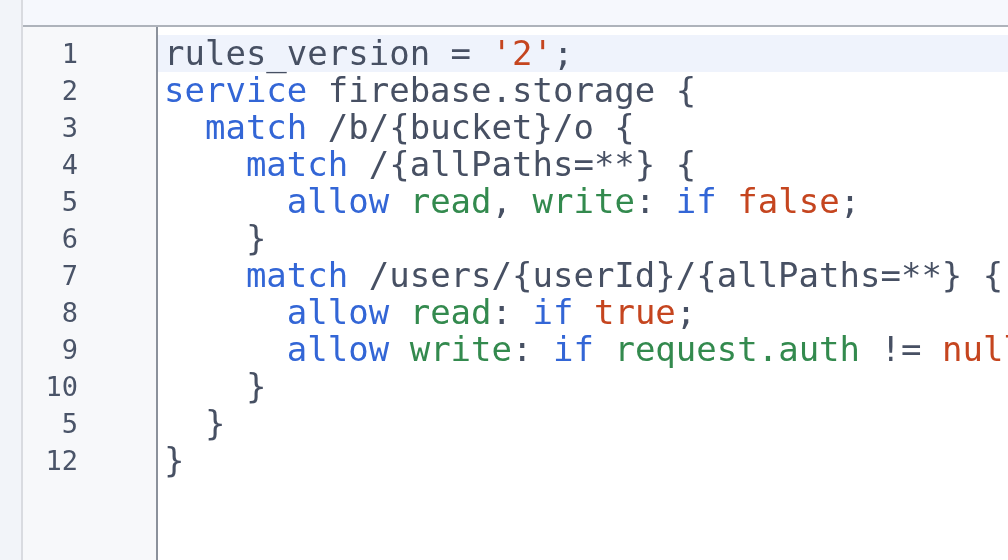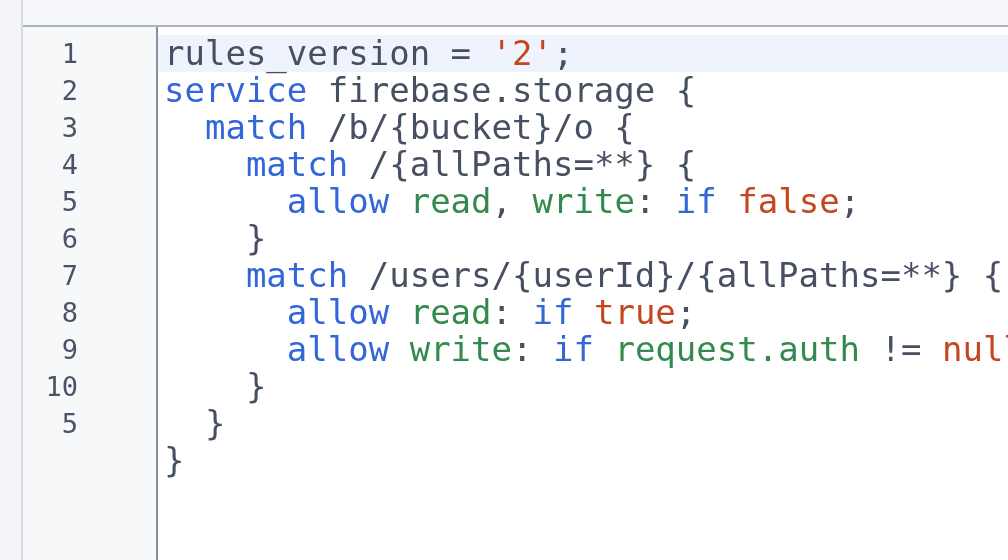--- a/index.html
+++ b/index.html
@@ -81,16 +81,17 @@
         <div class="gutter-line">2</div>
         <div class="gutter-line">3</div>
         <div class="gutter-line">4</div>
         <div class="gutter-line">5</div>
         <div class="gutter-line">6</div>
         <div class="gutter-line">7</div>
         <div class="gutter-line">8</div>
         <div class="gutter-line">9</div>
         <div class="gutter-line">10</div>
         <div class="gutter-line">5</div>
+        <div class="gutter-line">12</div>
       </div>
     <div class="code"><div class="code-line active"><span class="tok-plain">rules_version = </span><span class="tok-literal">'2'</span><span class="tok-plain">;</span></div><div class="code-line"><span class="tok-keyword">service</span><span class="tok-plain"> firebase.storage {</span></div><div class="code-line"><span class="tok-plain">  </span><span class="tok-keyword">match</span><span class="tok-plain"> /b/{bucket}/o {</span></div><div class="code-line"><span class="tok-plain">    </span><span class="tok-keyword">match</span><span class="tok-plain"> /{allPaths=**} {</span></div><div class="code-line"><span class="tok-plain">      </span><span class="tok-keyword">allow</span><span class="tok-plain"> </span><span class="tok-method">read</span><span class="tok-plain">, </span><span class="tok-method">write</span><span class="tok-plain">: </span><span class="tok-keyword">if</span><span class="tok-plain"> </span><span class="tok-literal">false</span><span class="tok-plain">;</span></div><div class="code-line"><span class="tok-plain">    }</span></div><div class="code-line"><span class="tok-plain">    </span><span class="tok-keyword">match</span><span class="tok-plain"> /users/{userId}/{allPaths=**} {</span></div><div class="code-line"><span class="tok-plain">      </span><span class="tok-keyword">allow</span><span class="tok-plain"> </span><span class="tok-method">read</span><span class="tok-plain">: </span><span class="tok-keyword">if</span><span class="tok-plain"> </span><span class="tok-literal">true</span><span class="tok-plain">;</span></div><div class="code-line"><span class="tok-plain">      </span><span class="tok-keyword">allow</span><span class="tok-plain"> </span><span class="tok-method">write</span><span class="tok-plain">: </span><span class="tok-keyword">if</span><span class="tok-plain"> </span><span class="tok-method">request.auth</span><span class="tok-plain"> != </span><span class="tok-literal">null</span><span class="tok-plain">;</span></div><div class="code-line"><span class="tok-plain">    }</span></div><div class="code-line"><span class="tok-plain">  }</span></div><div class="code-line"><span class="tok-plain">}</span></div></div>
   </div>
 </div>
 
 </body></html>

